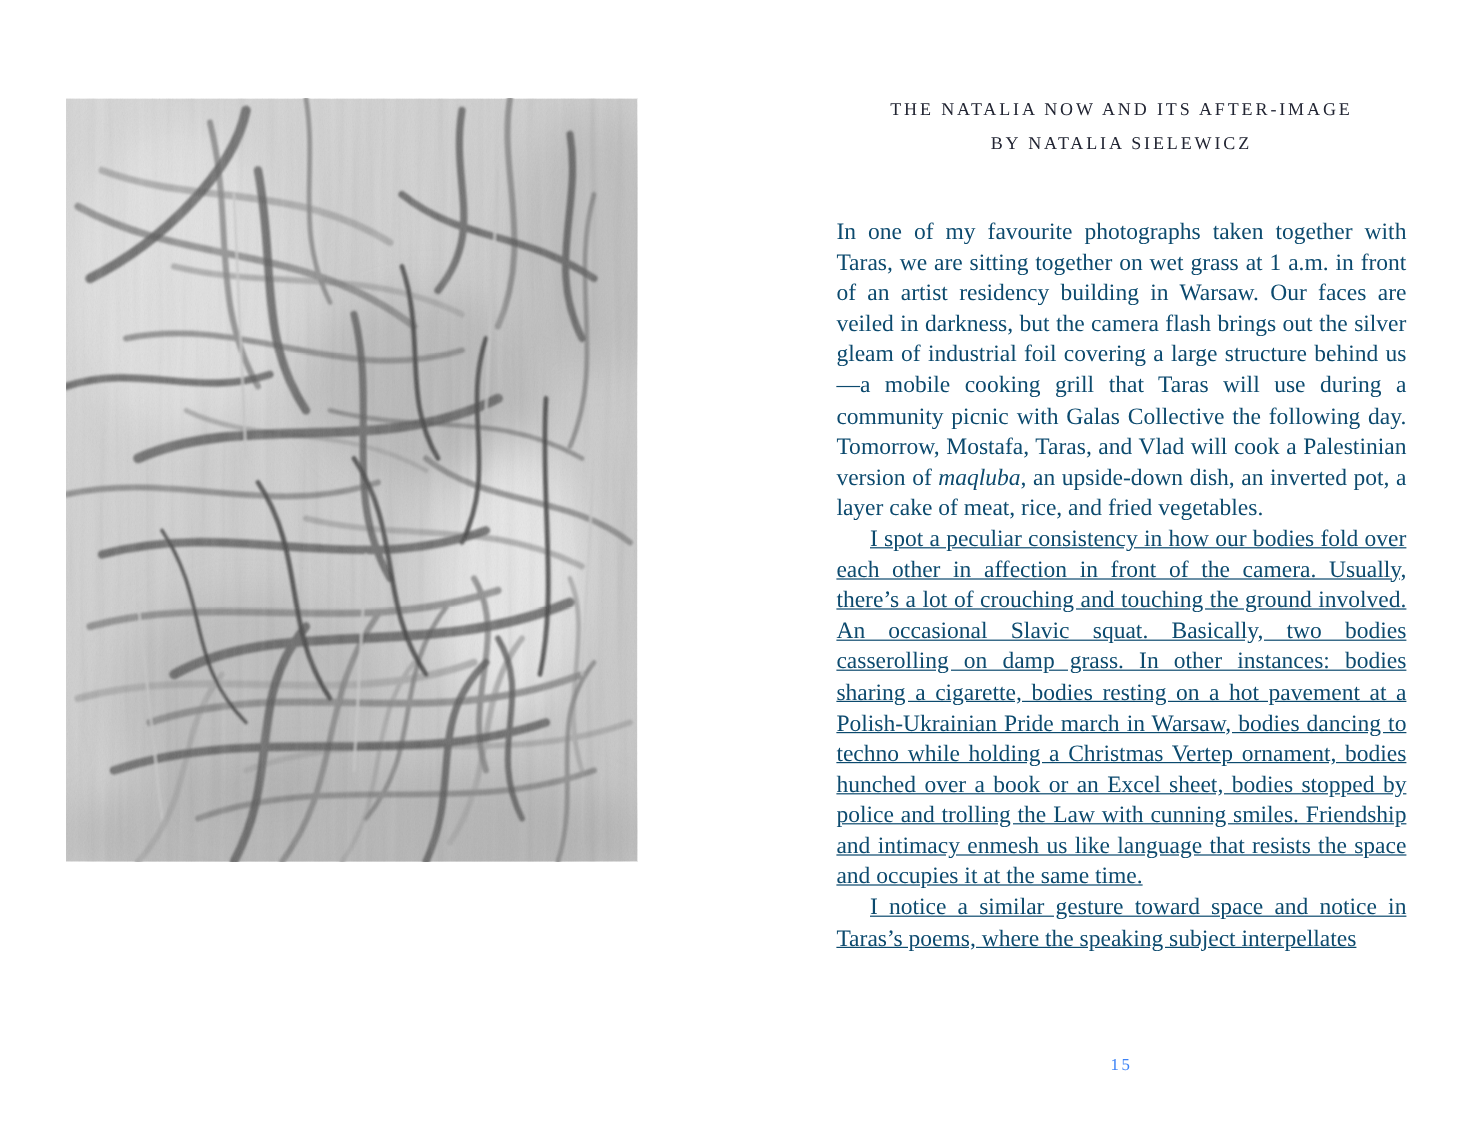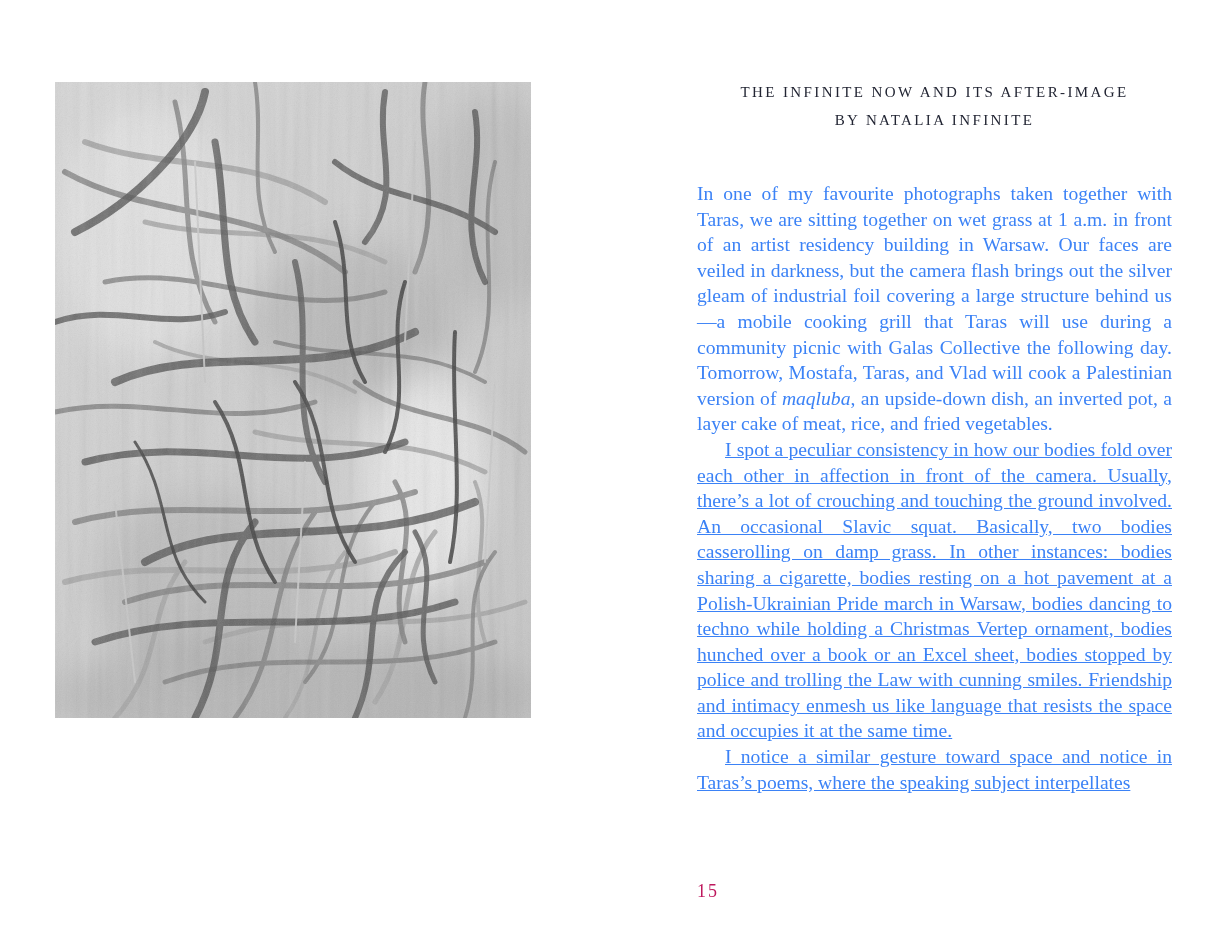--- a/index.html
+++ b/index.html
@@ -24,28 +24,29 @@
     position: absolute; left: 83px; top: 79px; width: 475px;
     text-align: center;
     font-size: 15px; line-height: 27.5px;
     letter-spacing: 2.4px;
     color: #222533;
   }
   .body-text {
     position: absolute; left: 83px; top: 181px; width: 475px;
     font-size: 19.6px; line-height: 25.6px;
     text-align: justify;
-    color: #3b82f6;
+    color: #0c4a6e;
   }
   .para { margin: 0; }
   .para.indent { text-indent: 28px; text-decoration: underline; }
   .page-number {
     position: absolute; left: 83px; top: 881px; width: 475px;
-    font-size: 18px; letter-spacing: 2px;
-    color: #be185d;
+    text-align: center;
+    font-size: 14px; letter-spacing: 2px;
+    color: #3b82f6;
   }
 </style>
 </head>
 <body>
 
 <div class="spread">
 
   <div class="left-page">
     <figure class="artwork" aria-label="Abstract grayscale painting of tangled, sweeping grass-like brushstrokes">
       <svg viewBox="0 0 476 636" xmlns="http://www.w3.org/2000/svg">
@@ -147,22 +148,22 @@
         </g>
 
         <rect width="476" height="636" filter="url(#streaks)" opacity="0.20"></rect>
         <rect width="476" height="636" filter="url(#grain)" opacity="0.14"></rect>
       </svg>
     </figure>
   </div>
 
   <div class="right-page">
     <header class="heading">
-      <div class="heading-line">THE INFINITE NOW AND ITS AFTER-IMAGE</div>
-      <div class="heading-line">BY NATALIA INFINITE</div>
+      <div class="heading-line">THE NATALIA NOW AND ITS AFTER-IMAGE</div>
+      <div class="heading-line">BY NATALIA SIELEWICZ</div>
     </header>
 
     <main class="body-text">
         <p class="para"><span>In one of my favourite photographs taken together with Taras, we are sitting together on wet grass at 1 a.m. in front of an artist residency building in Warsaw. Our faces are veiled in darkness, but the camera flash brings out the silver gleam of industrial foil covering a large structure behind us—a mobile cooking grill that Taras will use during a community picnic with Galas Collective the following day. Tomorrow, Mostafa, Taras, and Vlad will cook a Palestinian version of </span><i>maqluba</i><span>, an upside-down dish, an inverted pot, a layer cake of meat, rice, and fried vegetables.</span></p>
         <p class="para indent"><span>I spot a peculiar consistency in how our bodies fold over each other in affection in front of the camera. Usually, there’s a lot of crouching and touching the ground involved. An occasional Slavic squat. Basically, two bodies casserolling on damp grass. In other instances: bodies sharing a cigarette, bodies resting on a hot pavement at a Polish-Ukrainian Pride march in Warsaw, bodies dancing to techno while holding a Christmas Vertep ornament, bodies hunched over a book or an Excel sheet, bodies stopped by police and trolling the Law with cunning smiles. Friendship and intimacy enmesh us like language that resists the space and occupies it at the same time.</span></p>
         <p class="para indent"><span>I notice a similar gesture toward space and notice in Taras’s poems, where the speaking subject interpellates</span></p>
       </main>
 
     <footer class="page-number">15</footer>
   </div>

